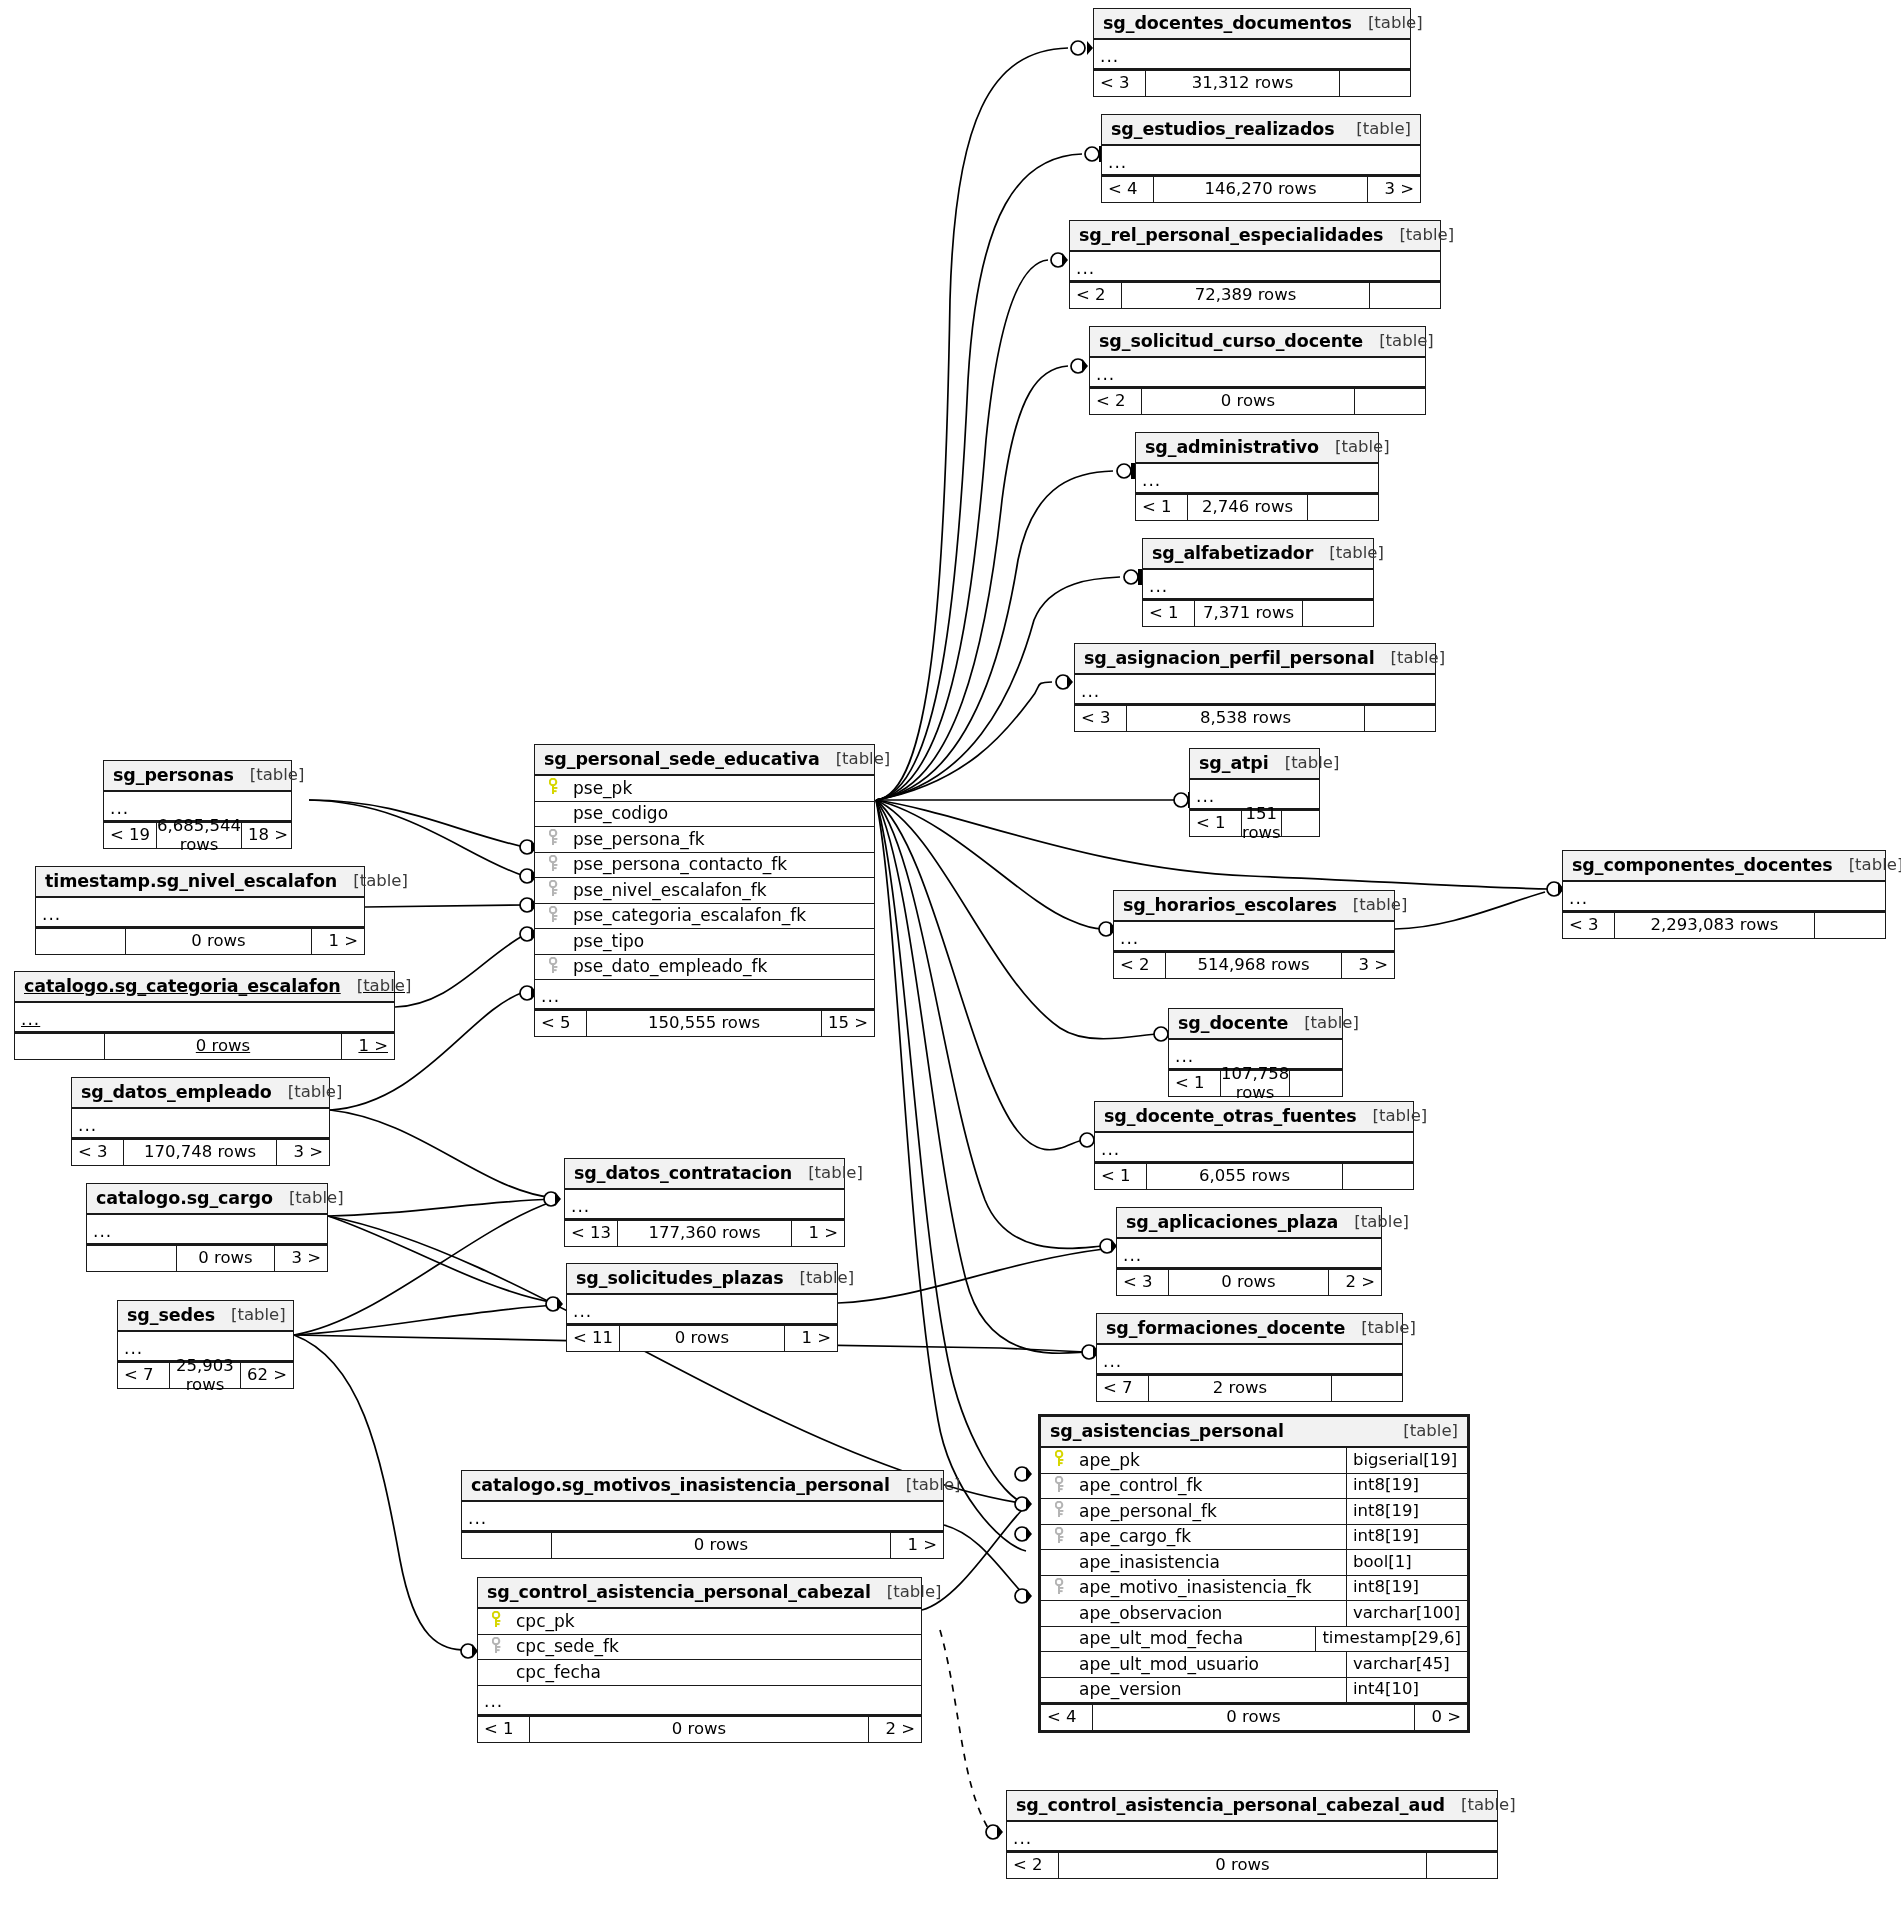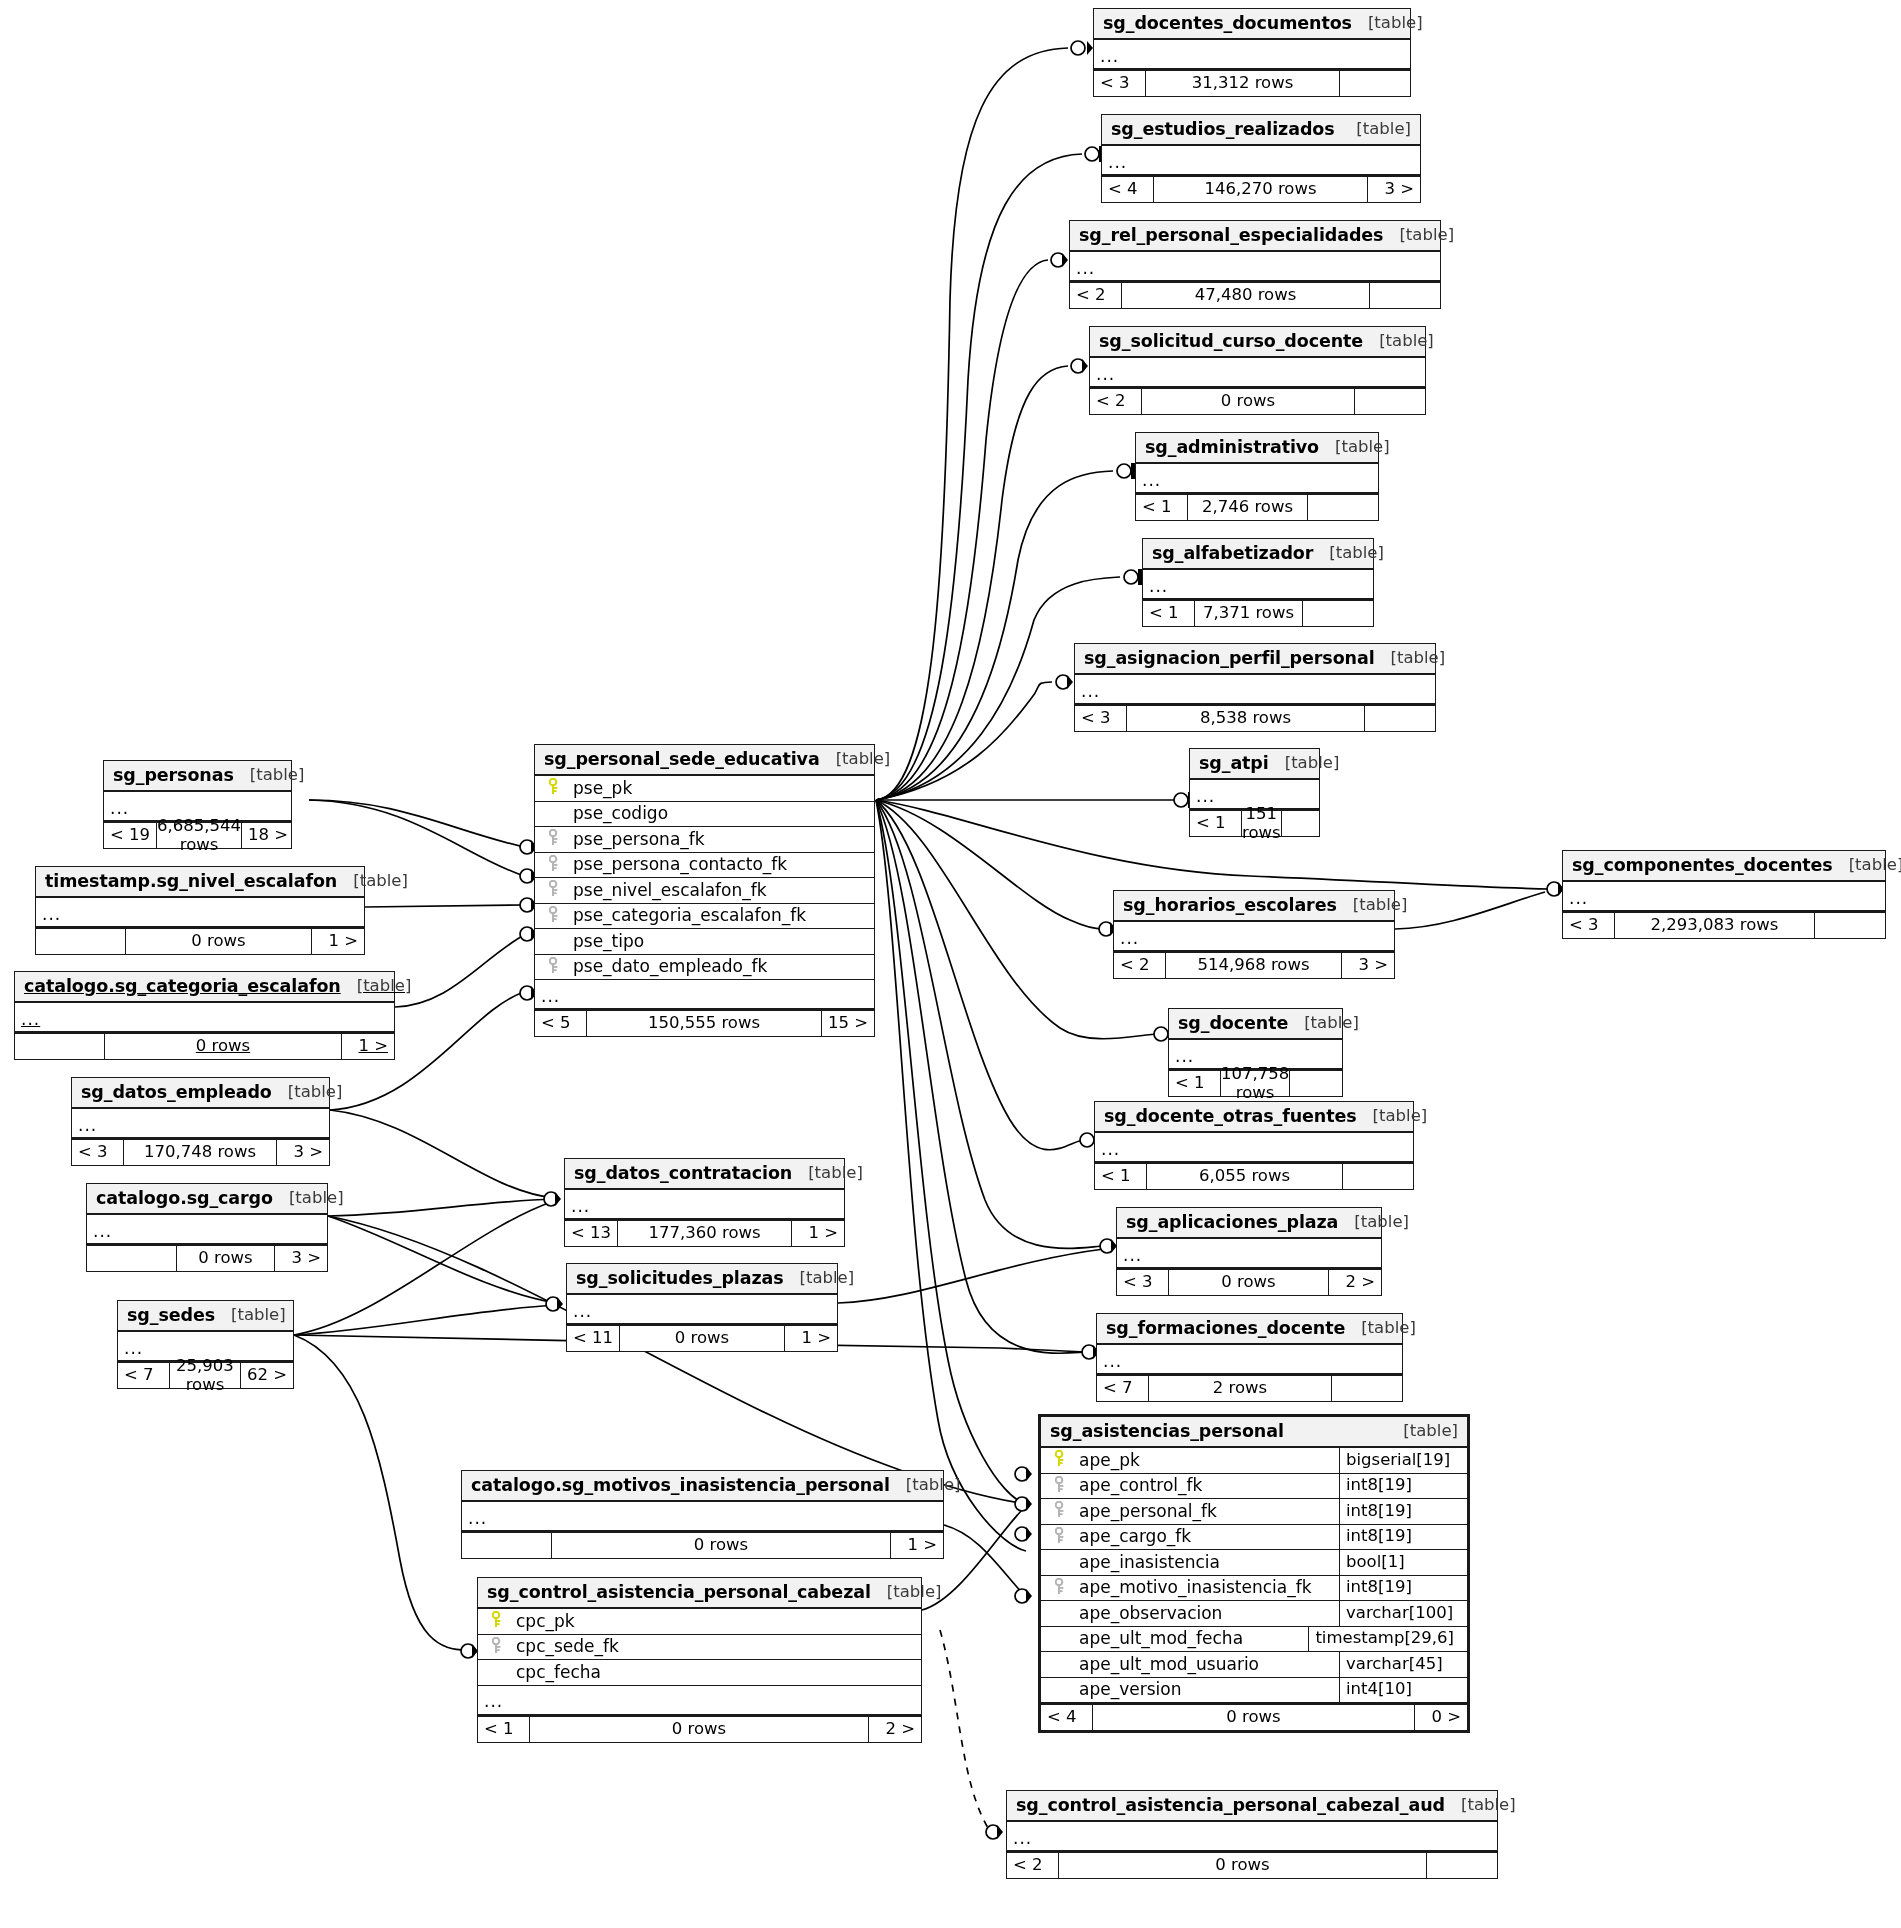--- a/index.html
+++ b/index.html
@@ -34,21 +34,21 @@
     height:24.5px;
     padding:0 0 0 6px;
     white-space:nowrap;
   }
   .col:last-of-type{border-bottom:none;}
   .keycell{width:26px;flex:0 0 26px;text-align:center;font-size:15px;line-height:1;}
   .cname{flex:1 1 auto;padding-left:6px;font-size:17px;}
   .ctype{
     flex:0 0 auto;min-width:108px;
     border-left:1.4px solid #1a1a1a;
-    padding:0 13px 0 6px;
+    padding:0 6px 0 6px;
     font-size:16.5px;
     height:100%;display:flex;align-items:center;
   }
   .ellip{
     display:flex;align-items:flex-end;
     height:26px;padding:0 0 2px 6px;
     font-size:17px;letter-spacing:1px;color:#000;
     border-bottom:2.2px solid #1a1a1a;
   }
   .foot{
@@ -208,21 +208,21 @@
       </div>
     </div>
     <div class="tbl" style="left: 1069px; top: 220px; width: 372px;">
       <div class="thead">
         <span class="tname">sg_rel_personal_especialidades</span>
         <span class="ttag">[table]</span>
       </div>
       <div class="ellip">...</div>
       <div class="foot">
         <span class="f1" style="min-width: 52px;">&lt; 2</span>
-        <span class="f2">47,480 rows</span>
+        <span class="f2">72,389 rows</span>
         <span class="f3" style="min-width: 70px;"></span>
       </div>
     </div>
     <div class="tbl" style="left: 1089px; top: 326px; width: 337px;">
       <div class="thead">
         <span class="tname">sg_solicitud_curso_docente</span>
         <span class="ttag">[table]</span>
       </div>
       <div class="ellip">...</div>
       <div class="foot">

